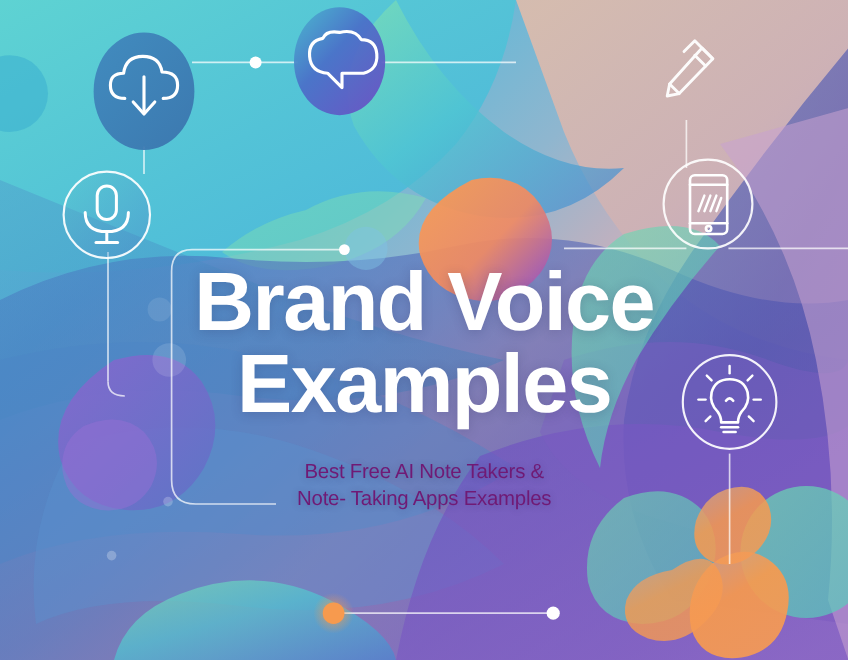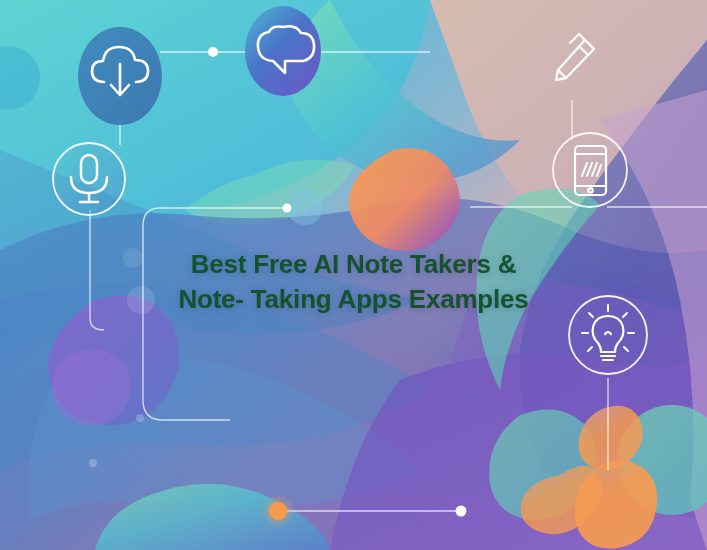--- a/index.html
+++ b/index.html
@@ -31,23 +31,23 @@
     color:#ffffff;
     font-weight:700;
     font-size:69px;
     line-height:0.98;
     letter-spacing:-1.3px;
     text-shadow:0 2px 10px rgba(40,40,90,0.22);
   }
   .headline .l2 { display:block; }
   .subhead {
     margin-top:29px;
-    color:#14532d;
-    font-weight:700;
-    font-size:26px;
+    color:#701a75;
+    font-weight:400;
+    font-size:17px;
     line-height:1.33;
     letter-spacing:-0.2px;
     text-shadow:0 1px 6px rgba(40,40,90,0.25);
   }
   .subhead .s2 { display:block; }
 </style>
 </head>
 <body>
 
 <div class="canvas">
@@ -300,19 +300,23 @@
           <line x1="582" y1="333" x2="588" y2="333"></line>
           <line x1="628" y1="333" x2="634" y2="333"></line>
           <line x1="588" y1="351" x2="592" y2="347"></line>
           <line x1="628" y1="351" x2="624" y2="347"></line>
         </g>
       </g>
     </g>
   </svg>
 
   <div class="text-block">
+    <div class="headline">
+      <span class="l1">Brand Voice</span>
+      <span class="l2">Examples</span>
+    </div>
     <div class="subhead">
       <span class="s1">Best Free AI Note Takers &amp;</span>
       <span class="s2">Note- Taking Apps Examples</span>
     </div>
   </div>
 
 </div>
 
 </body></html>

